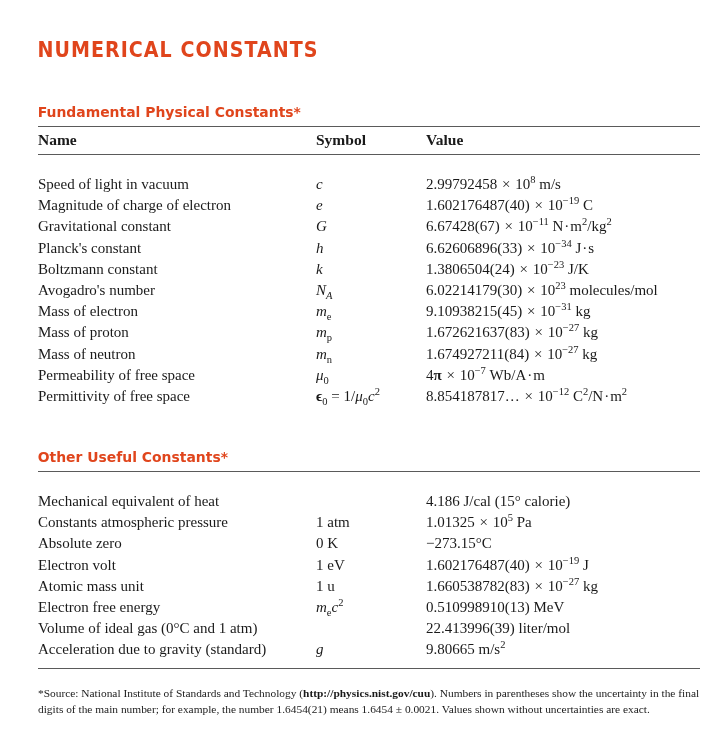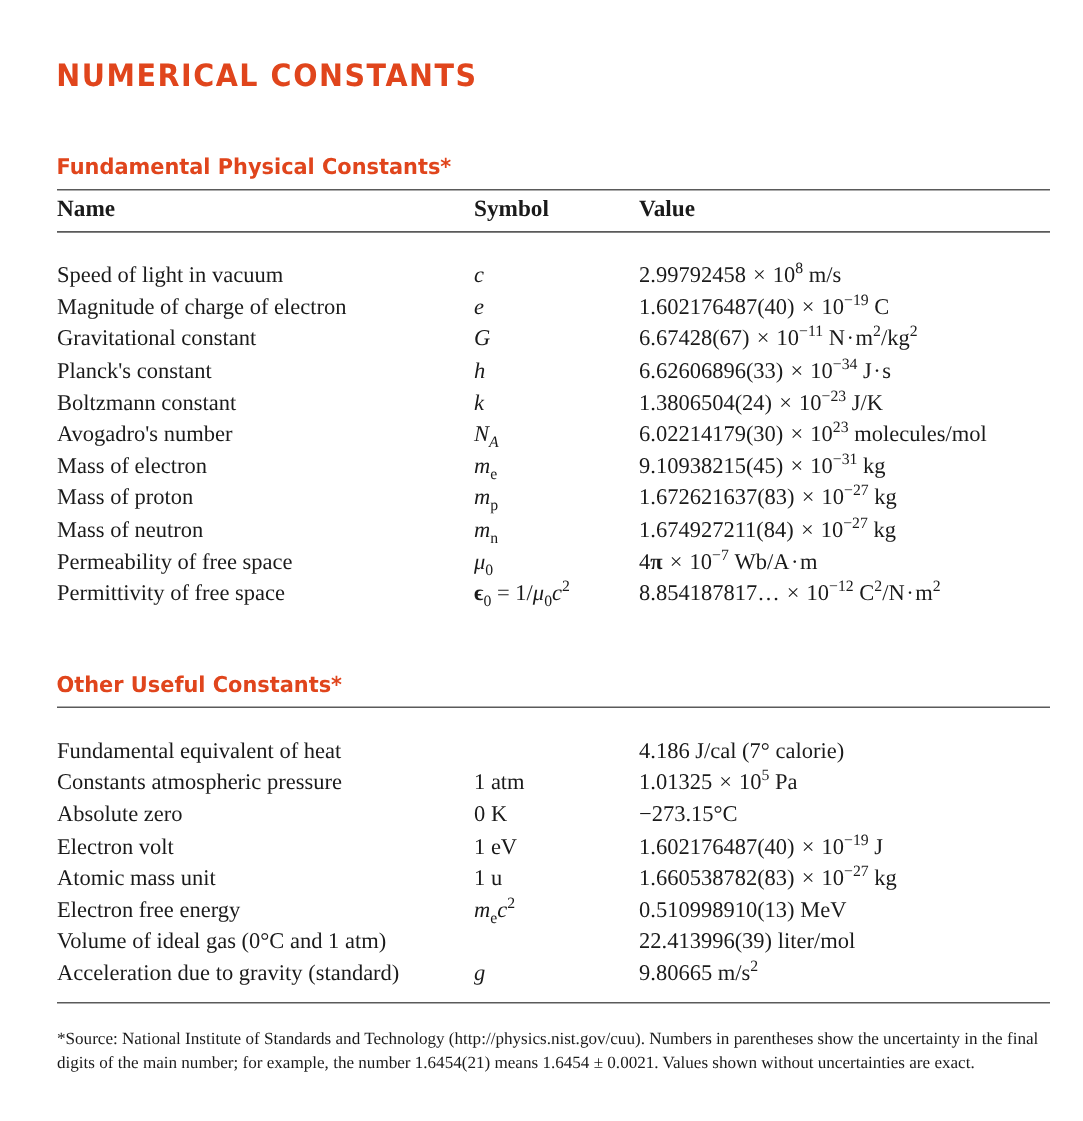--- a/index.html
+++ b/index.html
@@ -90,21 +90,21 @@
 
   
   .footnote {
     margin-left: 8px;
     width: 670px;
     font-size: 11.4px;
     line-height: 1.42;
     padding-top: 5px;
     color: #1a1a1a;
   }
-  .footnote b { font-weight: normal; }
+  .footnote b { font-weight: bold; }
 </style>
 </head>
 <body>
 
 <div class="page">
 
   <h1 class="page-title">NUMERICAL CONSTANTS</h1>
 
   <h2 class="section-title" id="fundamental-title">Fundamental Physical Constants*</h2>
   <div class="hdr-spacer"></div>
@@ -185,23 +185,23 @@
   <div class="hdr-spacer"></div>
 
   <table class="const-table">
     <colgroup>
       <col class="col-name">
         <col class="col-sym">
         <col class="col-val">
     </colgroup>
     <tbody>
       <tr class="rule-top first-row">
-        <td>Fundamental equivalent of heat</td>
+        <td>Mechanical equivalent of heat</td>
         <td></td>
-        <td>4.186 J/cal (7° calorie)</td>
+        <td>4.186 J/cal (15° calorie)</td>
       </tr>
       <tr>
         <td>Constants atmospheric pressure</td>
         <td>1 atm</td>
         <td>1.01325 <span class="times">×</span> 10<sup>5</sup> Pa</td>
       </tr>
       <tr>
         <td>Absolute zero</td>
         <td>0 K</td>
         <td>−273.15°C</td>

